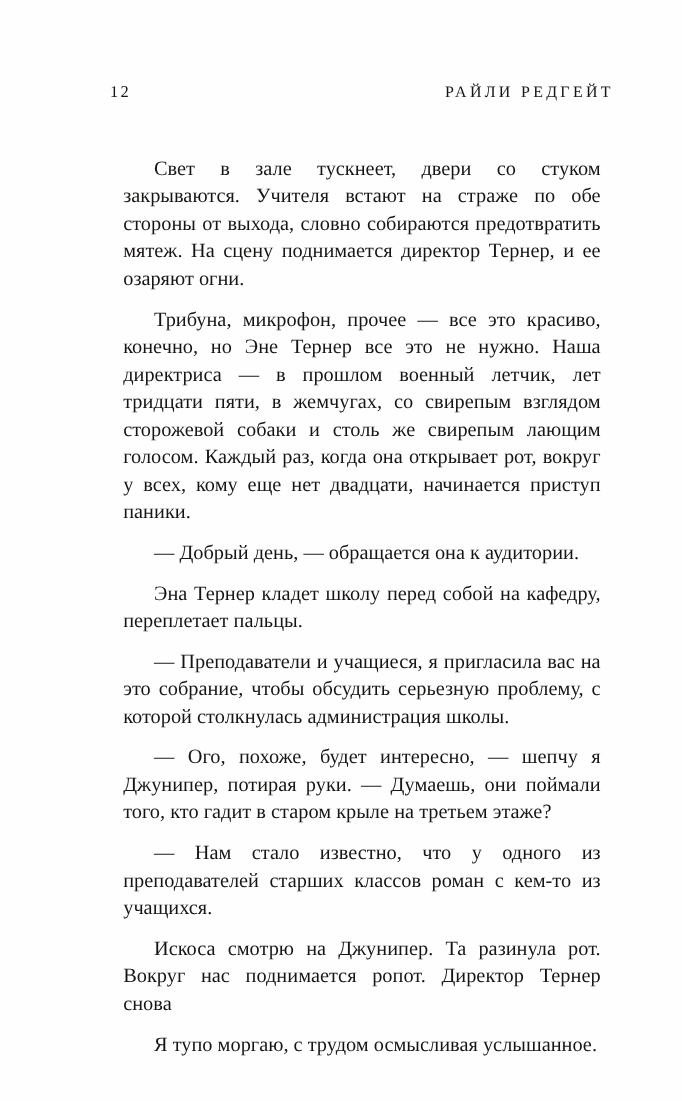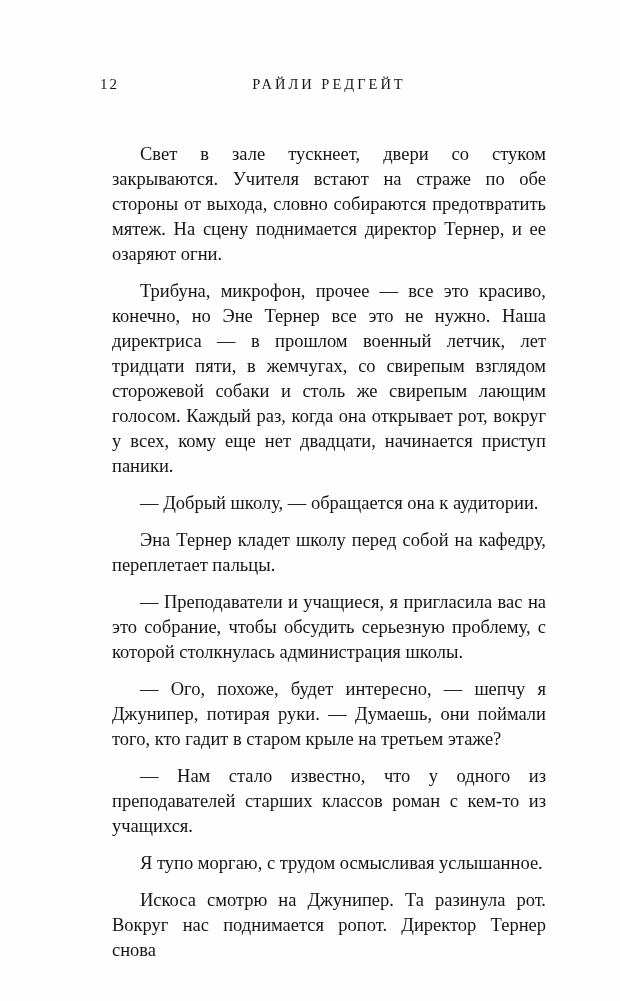--- a/index.html
+++ b/index.html
@@ -29,21 +29,21 @@
     position: absolute;
     left: 0;
     top: 0;
     letter-spacing: 2px;
   }
   .running-head {
     position: absolute;
     left: 0;
     right: 0;
     top: 0;
-    text-align: center;
+    text-align: right;
     letter-spacing: 3px;
     font-size: 14.5px;
   }
   .text-block {
     position: absolute;
     top: 130px;
     left: 100px;
     width: 458px;
     font-size: 18.5px;
     line-height: 25px;
@@ -63,22 +63,22 @@
 <div class="page">
 
   <div class="running-header">
     <span class="page-number">12</span>
     <span class="running-head">РАЙЛИ РЕДГЕЙТ</span>
   </div>
 
   <div class="text-block">
     <p>Свет в зале тускнеет, двери со стуком закрываются. Учителя встают на страже по обе стороны от выхода, словно собираются предотвратить мятеж. На сцену поднимается директор Тернер, и ее озаряют огни.</p>
     <p>Трибуна, микрофон, прочее — все это красиво, конечно, но Эне Тернер все это не нужно. Наша директриса — в прошлом военный летчик, лет тридцати пяти, в жемчугах, со свирепым взглядом сторожевой собаки и столь же свирепым лающим голосом. Каждый раз, когда она открывает рот, вокруг у всех, кому еще нет двадцати, начинается приступ паники.</p>
-    <p>— Добрый школу, — обращается она к аудитории.</p>
+    <p>— Добрый день, — обращается она к аудитории.</p>
     <p>Эна Тернер кладет школу перед собой на кафедру, переплетает пальцы.</p>
     <p>— Преподаватели и учащиеся, я пригласила вас на это собрание, чтобы обсудить серьезную проблему, с которой столкнулась администрация школы.</p>
     <p>— Ого, похоже, будет интересно, — шепчу я Джунипер, потирая руки. — Думаешь, они поймали того, кто гадит в старом крыле на третьем этаже?</p>
     <p>— Нам стало известно, что у одного из преподавателей старших классов роман с кем-то из учащихся.</p>
+    <p>Искоса смотрю на Джунипер. Та разинула рот. Вокруг нас поднимается ропот. Директор Тернер снова</p>
     <p>Я тупо моргаю, с трудом осмысливая услышанное.</p>
-    <p>Искоса смотрю на Джунипер. Та разинула рот. Вокруг нас поднимается ропот. Директор Тернер снова</p>
   </div>
 
 </div>
 
 </body></html>

